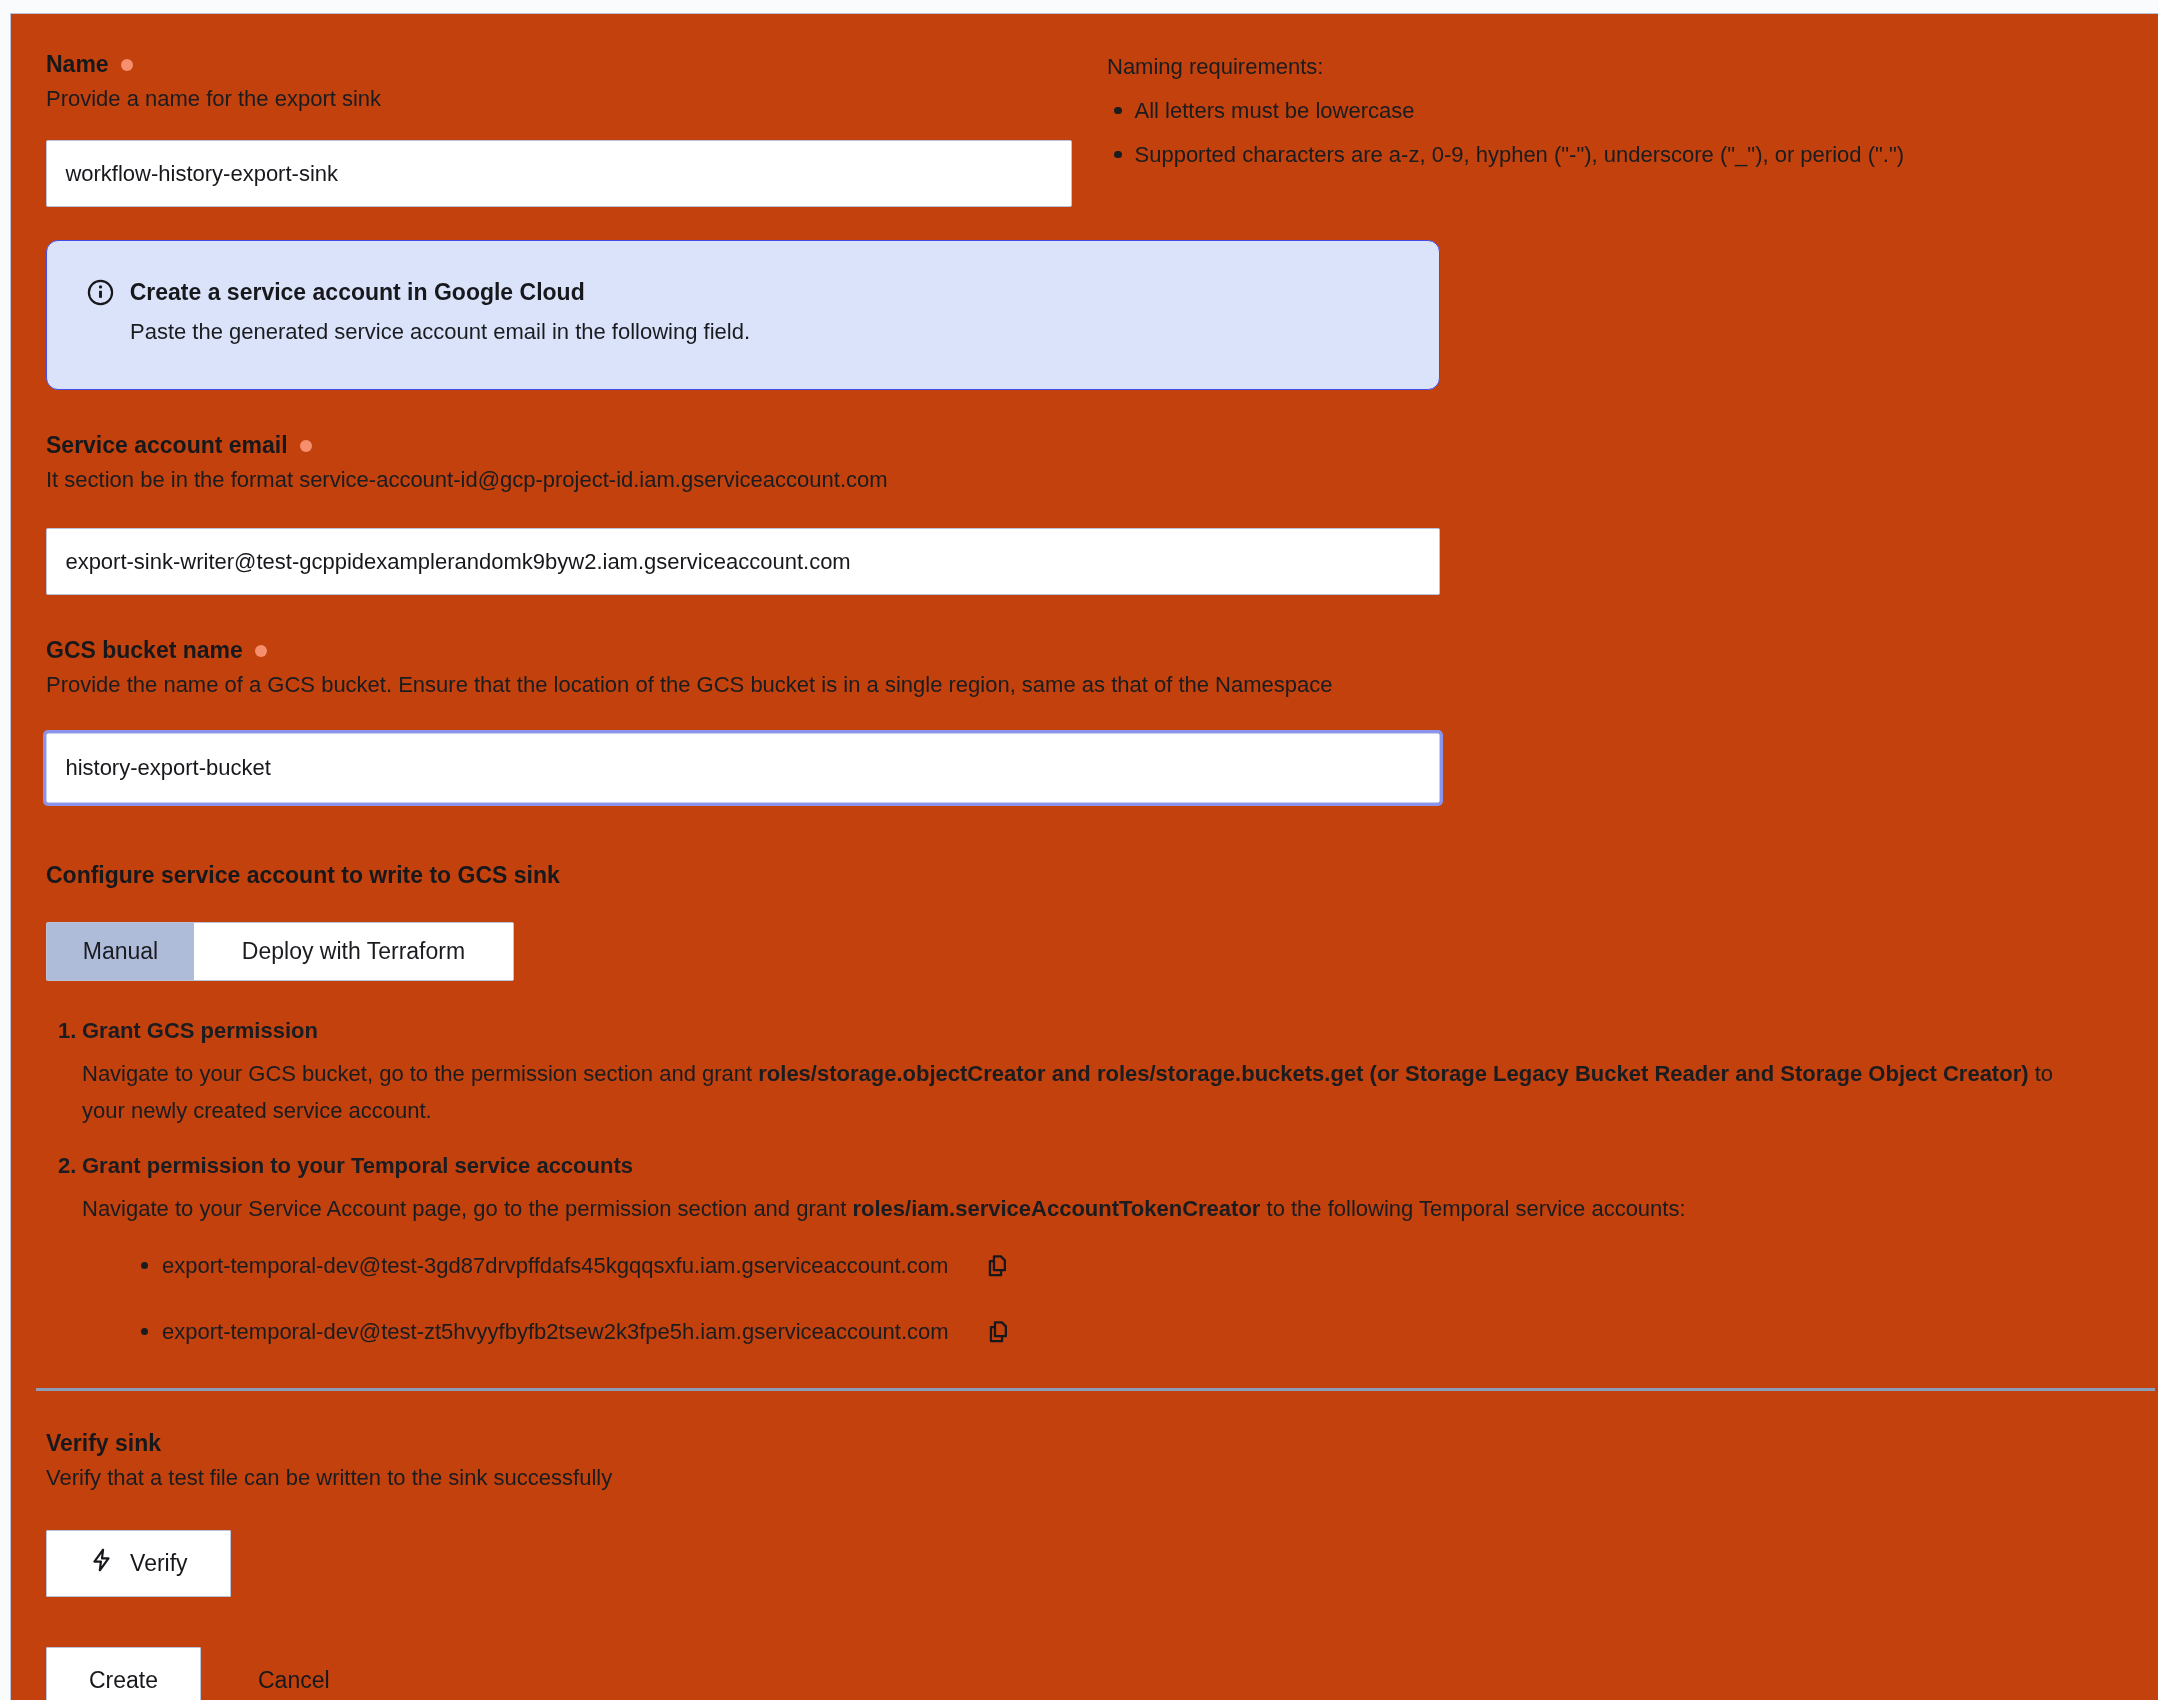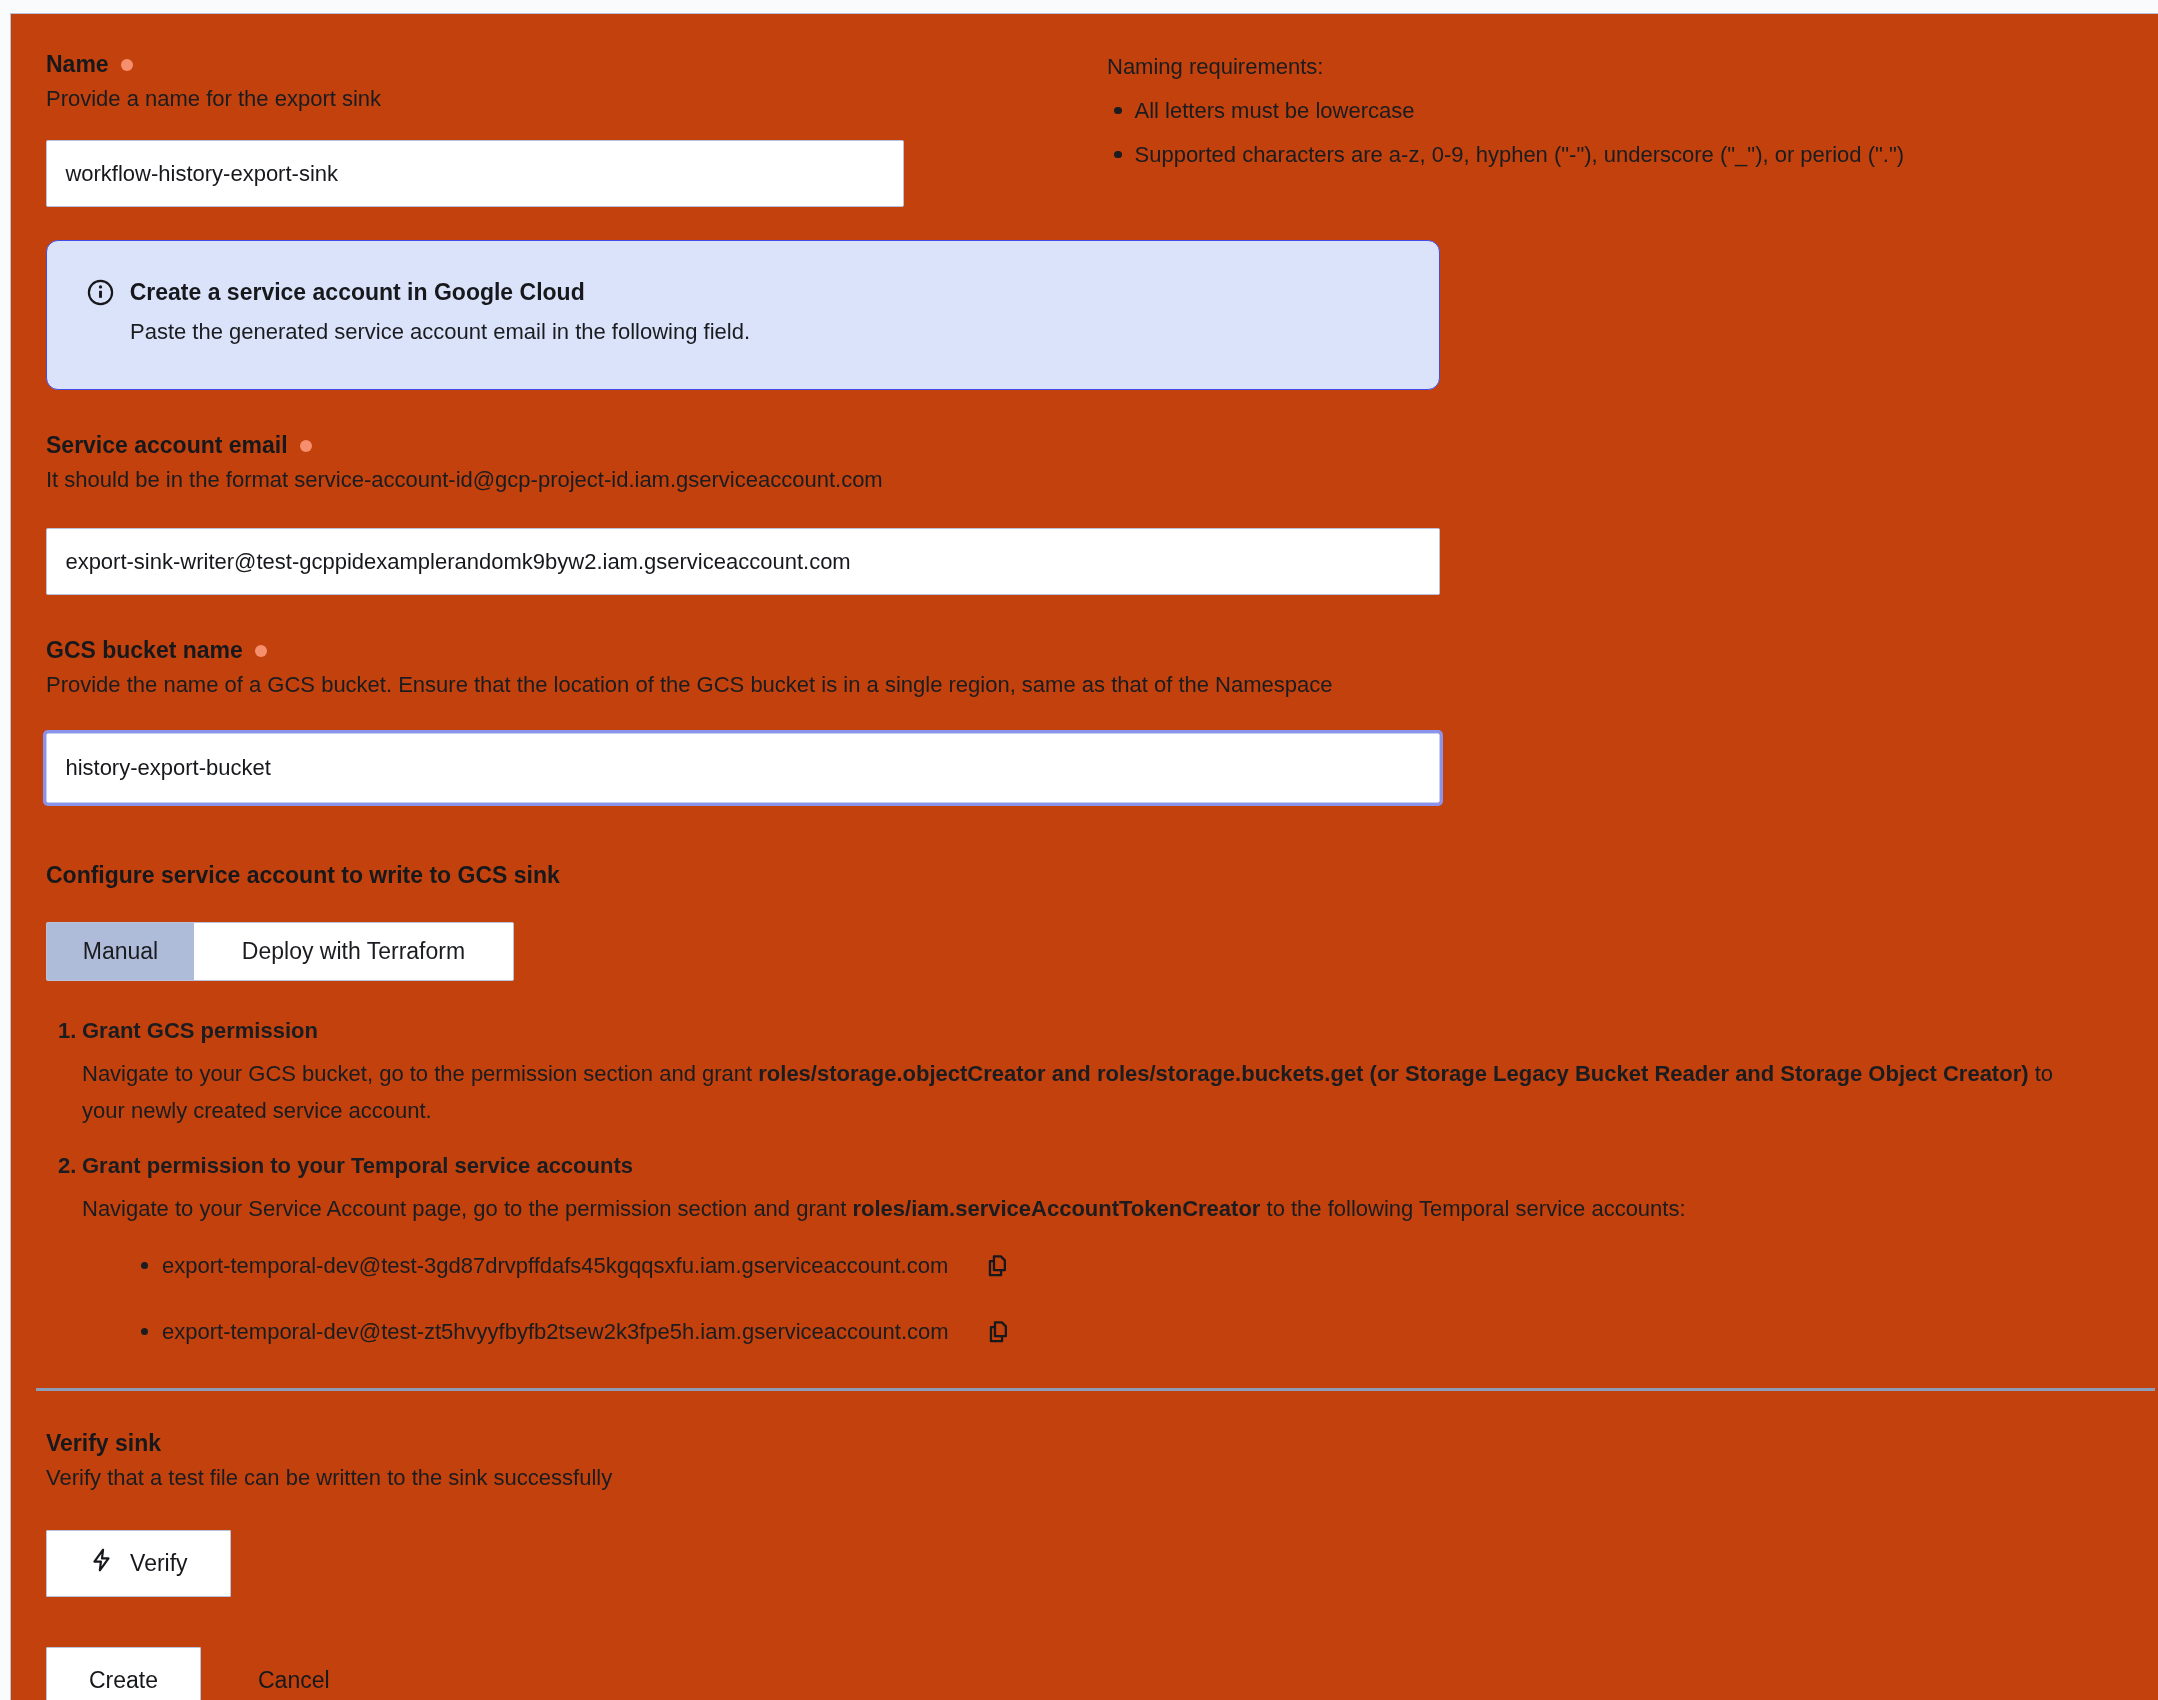--- a/index.html
+++ b/index.html
@@ -32,21 +32,21 @@
     background:#fff;
     display:flex; align-items:center;
     padding:0 18.4px; font-size:22px; color:#17181c;
     white-space:nowrap; overflow:hidden;
   }
   .text-input.focused {
     outline:3.7px solid #8a94ed; outline-offset:0px;
     border-color:#c9cfee;
     height:70px;
   }
-  .w-name { width:858px; }
+  .w-name { width:1026px; }
   .w-wide { width:1394px; }
 
   .nr-title { font-size:22px; line-height:31px; }
   .nr-list { margin-top:13px; list-style:none; }
   .nr-list li { position:relative; padding-left:27.5px; line-height:31px; margin-top:13px; font-size:22px; }
   .nr-list li::before { content:""; position:absolute; left:7.3px; top:12px; width:7.3px; height:7.3px; border-radius:50%; background:#1b1c20; }
 
   .info-box {
     margin-top:33px; width:1394px; min-height:150px;
     background:#dbe3fa; border:1.8px solid #444ce7; border-radius:12px;
@@ -133,21 +133,21 @@
       <span class="info-title">Create a service account in Google Cloud</span>
     </div>
     <div class="info-body">Paste the generated service account email in the following field.</div>
   </div>
 
   <div class="section-gap">
     <div class="label-row">
       <span class="field-label">Service account email</span>
       <span class="req-dot"></span>
     </div>
-    <div class="field-desc">It should be in the format service-account-id@gcp-project-id.iam.gserviceaccount.com</div>
+    <div class="field-desc">It section be in the format service-account-id@gcp-project-id.iam.gserviceaccount.com</div>
     <div class="text-input w-wide" style="margin-top:33px;">
       <span>export-sink-writer@test-gcppidexamplerandomk9byw2.iam.gserviceaccount.com</span>
     </div>
   </div>
 
   <div class="section-gap">
     <div class="label-row">
       <span class="field-label">GCS bucket name</span>
       <span class="req-dot"></span>
     </div>

